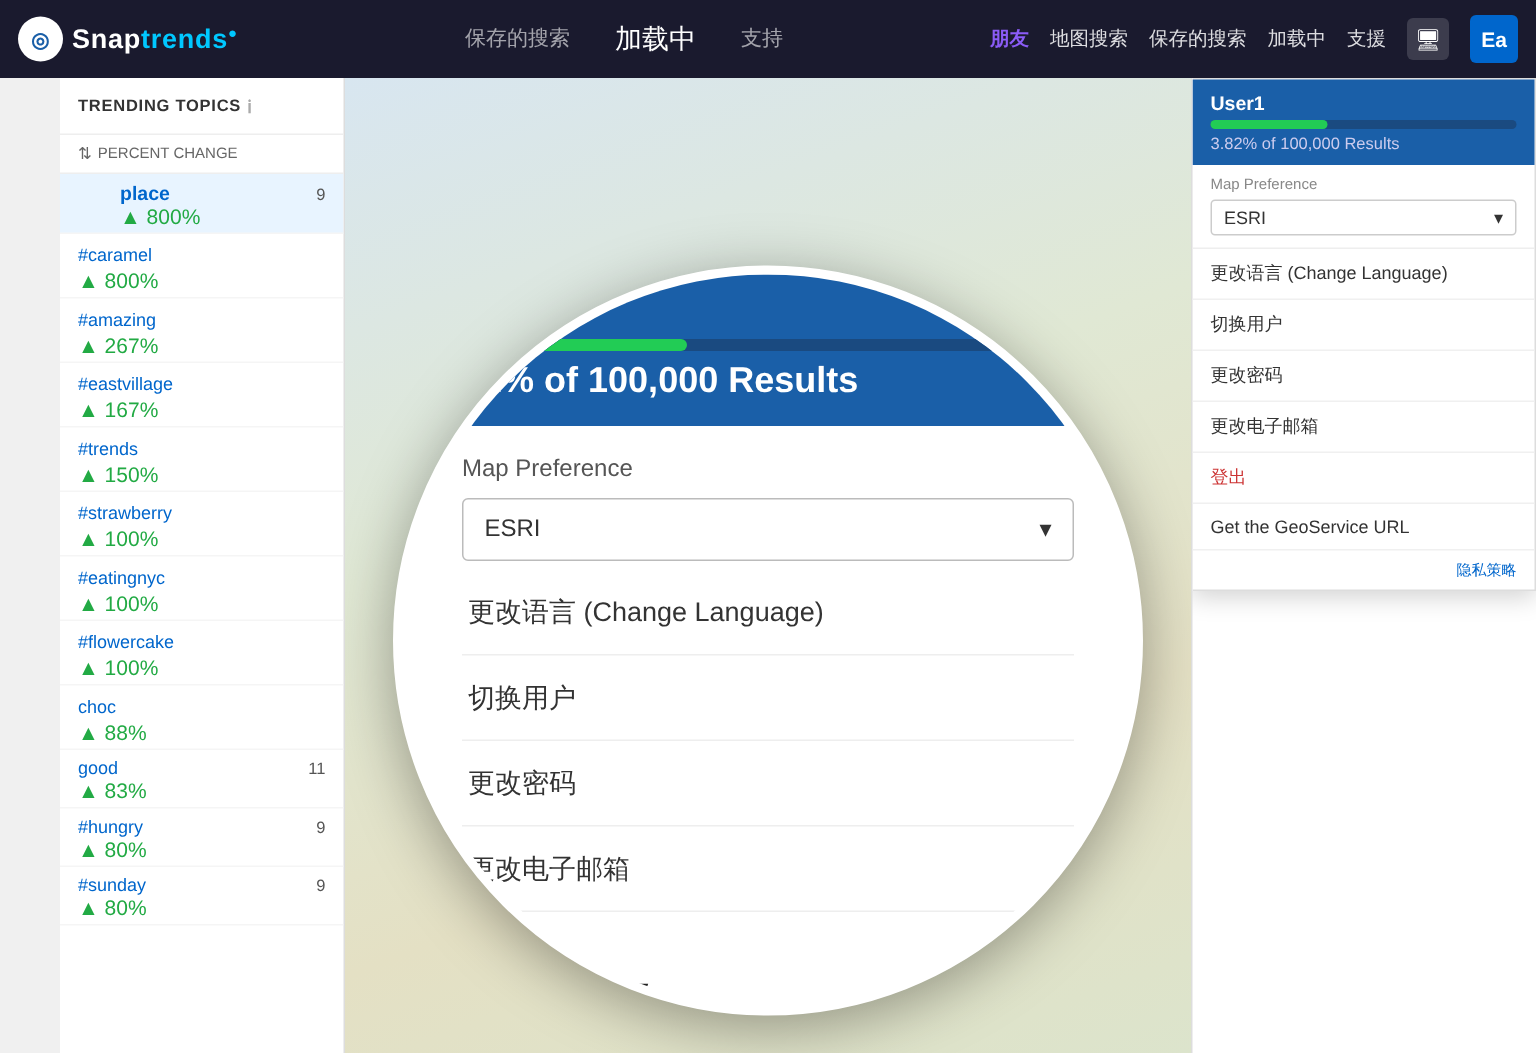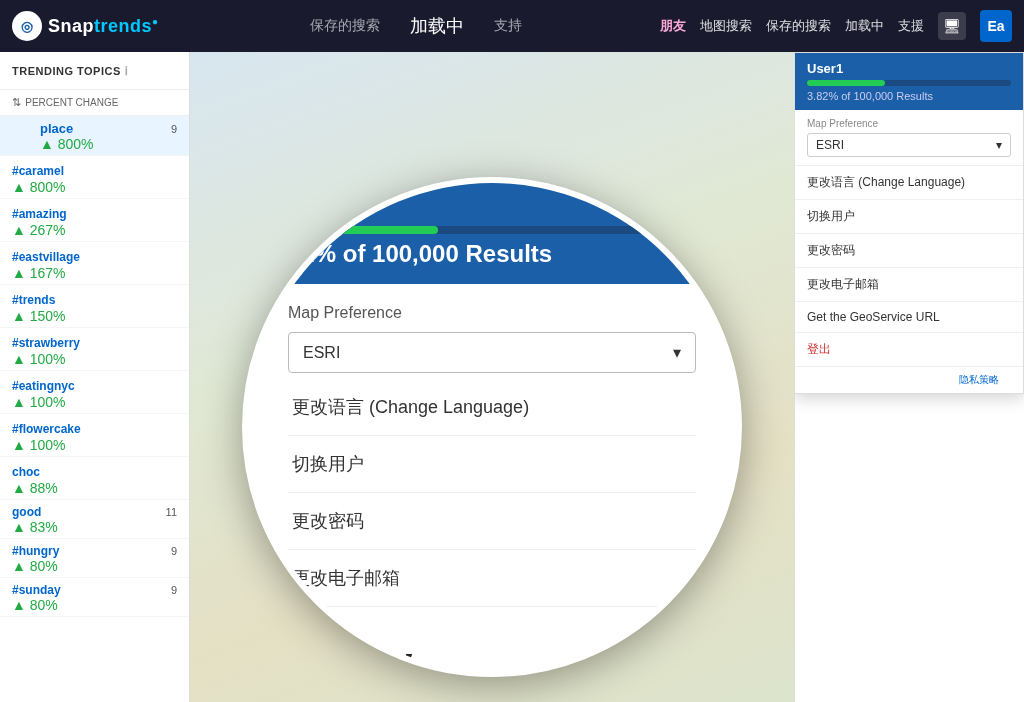--- a/index.html
+++ b/index.html
@@ -63,21 +63,21 @@
     .nav-right {
       display: flex;
       align-items: center;
       gap: 14px;
     }
     .nav-right-item {
       color: rgba(255,255,255,0.85);
       font-size: 13px;
       cursor: pointer;
     }
-    .nav-right-item.active { color: #f9a8d4; font-weight: 600; }
+    .nav-right-item.active { color: #8b5cf6; font-weight: 600; }
     .nav-icon-btn {
       width: 28px;
       height: 28px;
       background: rgba(255,255,255,0.15);
       border-radius: 4px;
       display: flex;
       align-items: center;
       justify-content: center;
       cursor: pointer;
       color: white;
@@ -95,20 +95,21 @@
       font-size: 14px;
       font-weight: bold;
       cursor: pointer;
     }
 
     
     .main-content {
       display: flex;
       height: calc(702px - 52px);
       position: relative;
+      margin-left: 40px;
     }
 
     
     .sidebar-left {
       width: 190px;
       background: white;
       border-right: 1px solid #ddd;
       overflow: hidden;
       flex-shrink: 0;
     }
@@ -141,21 +142,21 @@
       padding: 5px 12px 3px;
       border-bottom: 1px solid #f5f5f5;
       cursor: pointer;
     }
     .topic-item.active {
       background: #e8f4ff;
       padding-left: 40px;
     }
     .topic-name {
       font-size: 12px;
-      font-weight: 700;
+      font-weight: 400;
       color: #0066cc;
     }
     .topic-name.place { color: #0066cc; font-size: 13px; font-weight: 600; }
     .topic-percent {
       font-size: 14px;
       color: #22aa44;
     }
     .topic-count {
       font-size: 11px;
       color: #555;
@@ -298,21 +299,21 @@
     }
     .dropdown-menu-item {
       padding: 8px 12px;
       font-size: 12px;
       color: #333;
       border-bottom: 1px solid #f0f0f0;
       cursor: pointer;
     }
     .dropdown-menu-item.logout { color: #cc3333; }
     .dropdown-privacy {
-      padding: 6px 24px;
+      padding: 6px 12px;
       font-size: 10px;
       color: #0066cc;
       text-align: right;
       cursor: pointer;
     }
 
     
     .magnify-circle {
       position: absolute;
       width: 500px;
@@ -634,19 +635,19 @@
         <div class="dropdown-select">
           <span>ESRI</span>
           <span>▾</span>
         </div>
       </div>
 
       <div class="dropdown-menu-item">更改语言 (Change Language)</div>
       <div class="dropdown-menu-item">切换用户</div>
       <div class="dropdown-menu-item">更改密码</div>
       <div class="dropdown-menu-item">更改电子邮箱</div>
+      <div class="dropdown-menu-item logout">登出</div>
       <div class="dropdown-menu-item">Get the GeoService URL</div>
-      <div class="dropdown-menu-item logout">登出</div>
       <div class="dropdown-privacy">隐私策略</div>
     </div>
   </aside>
 
 </div>
 
 </body></html>

